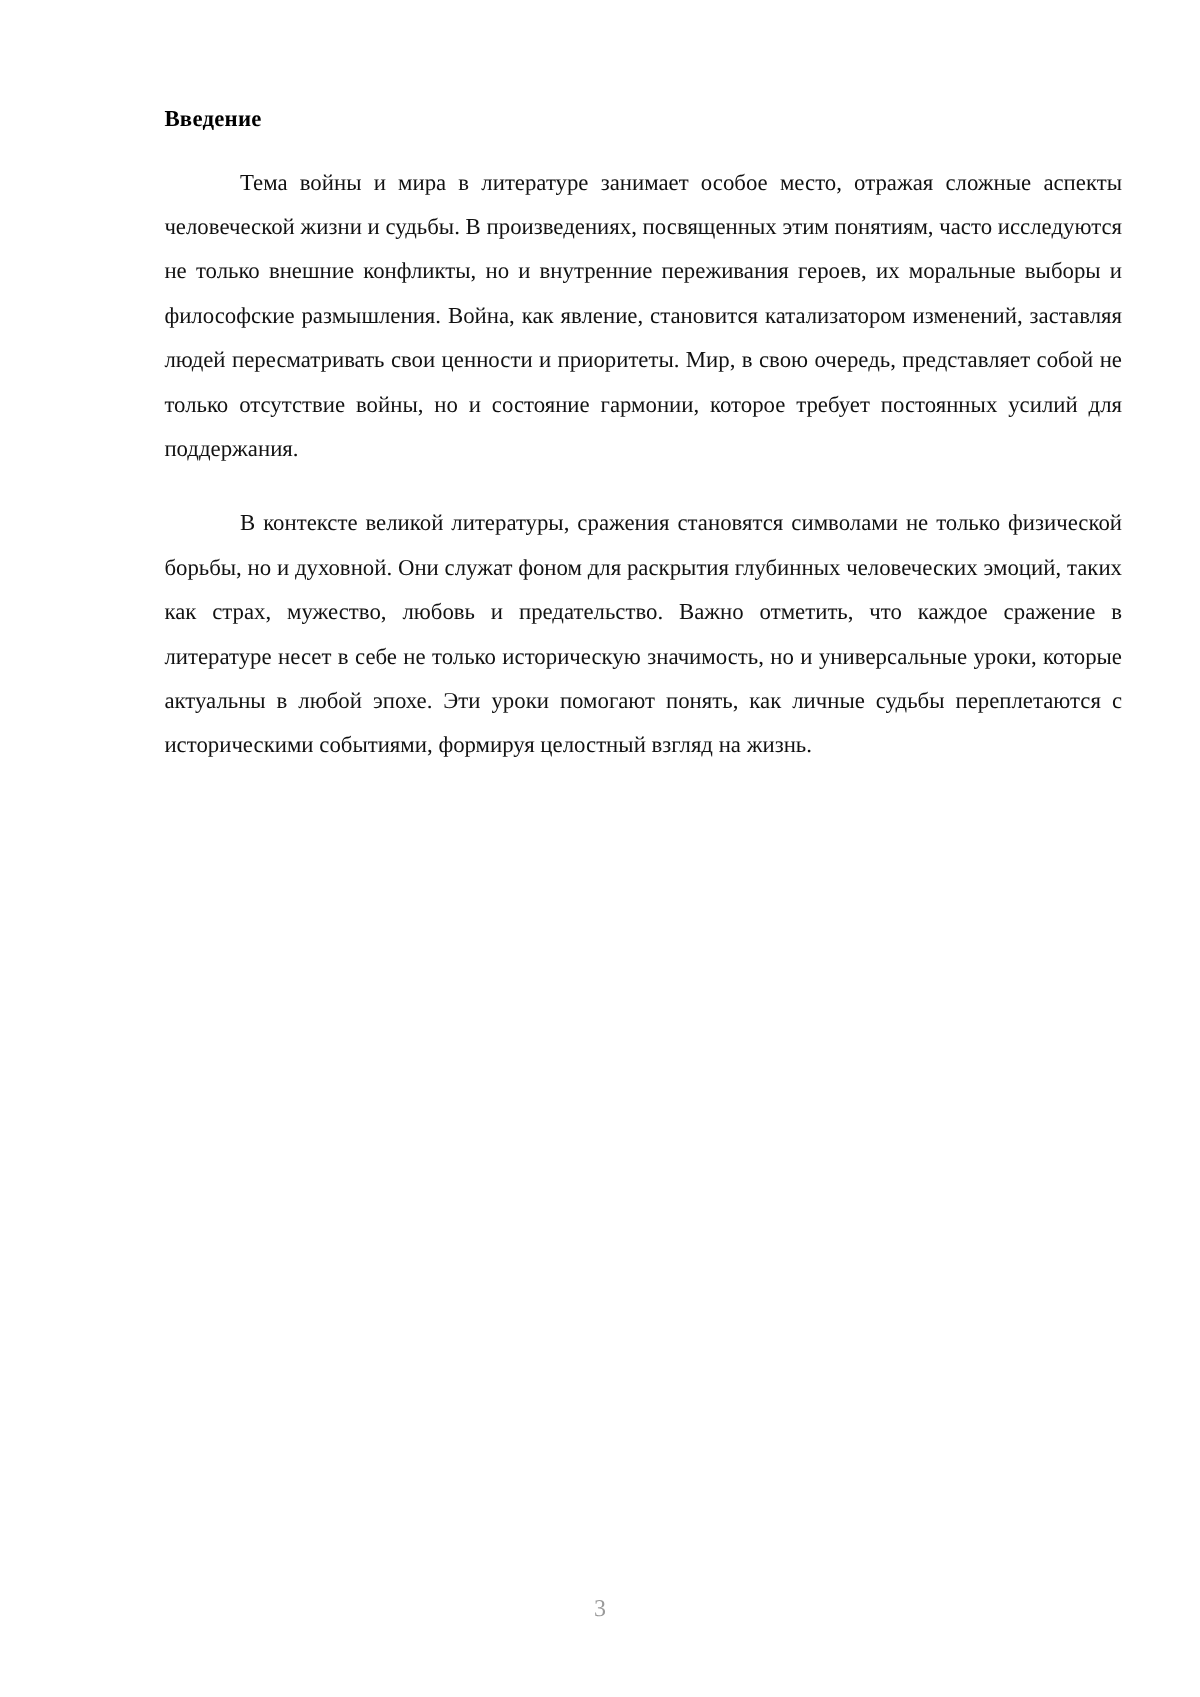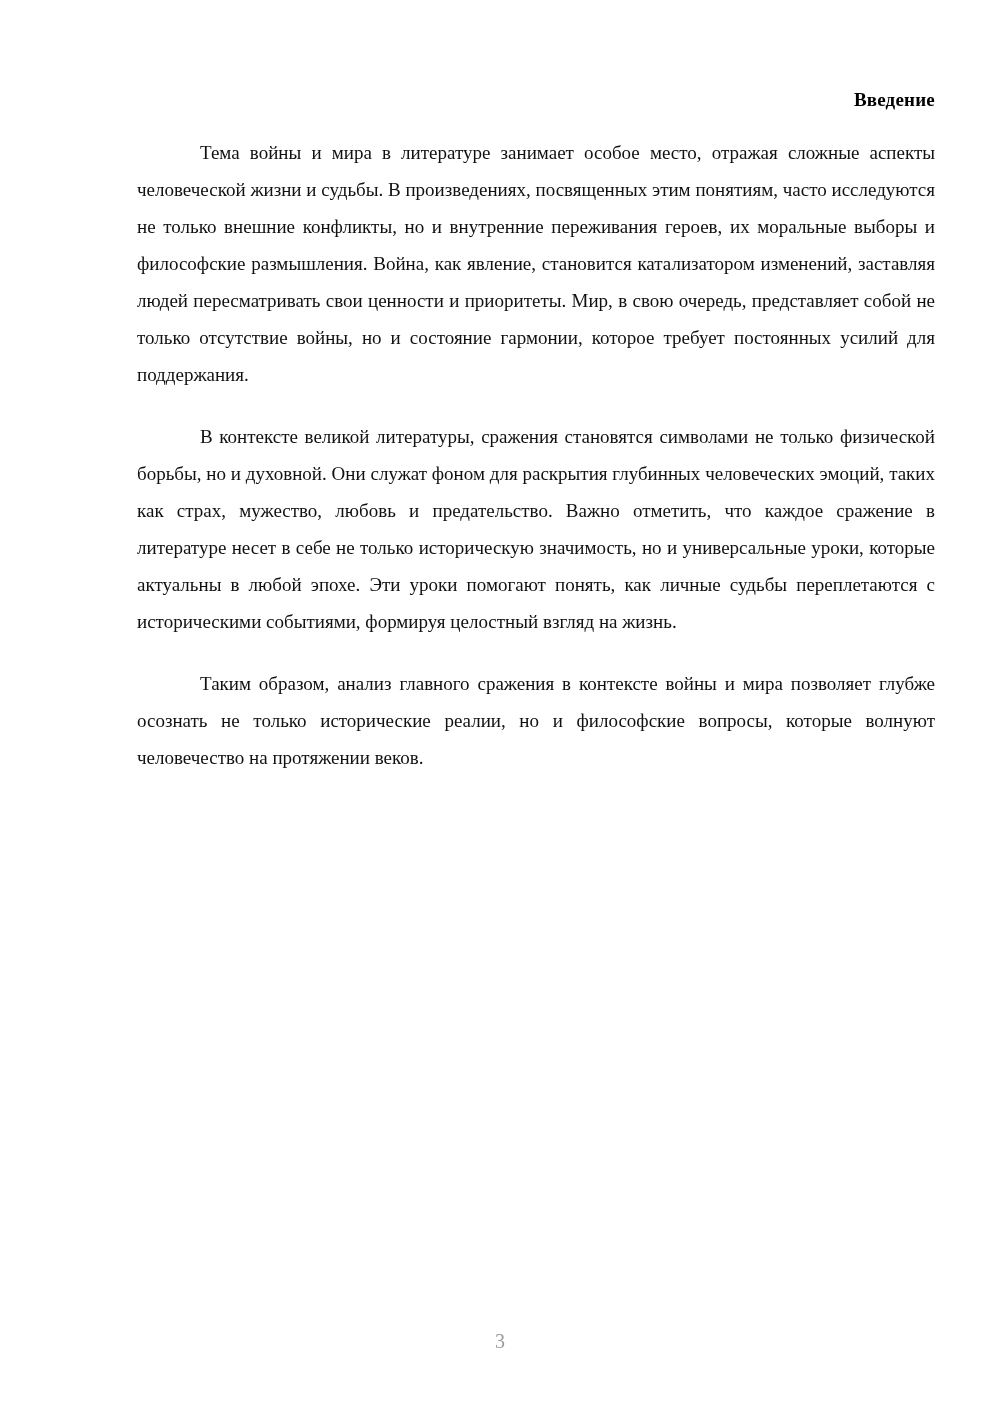--- a/index.html
+++ b/index.html
@@ -28,21 +28,21 @@
   .content {
     position: absolute;
     left: 137px;
     top: 88px;
     width: 798px;
   }
 
   .doc-title {
     font-size: 19px;
     font-weight: bold;
-    text-align: right;
+    text-align: left;
     letter-spacing: 0.2px;
     margin: 0 0 22px 0;
     line-height: 1.25;
     color: #000;
   }
 
   .para {
     font-size: 19px;
     line-height: 37px;
     text-align: justify;
@@ -75,19 +75,18 @@
 <div class="page">
 
   <div class="content">
 
     <h1 class="doc-title">Введение</h1>
 
     <p class="para">Тема войны и мира в литературе занимает особое место, отражая сложные аспекты человеческой жизни и судьбы. В произведениях, посвященных этим понятиям, часто исследуются не только внешние конфликты, но и внутренние переживания героев, их моральные выборы и философские размышления. Война, как явление, становится катализатором изменений, заставляя людей пересматривать свои ценности и приоритеты. Мир, в свою очередь, представляет собой не только отсутствие войны, но и состояние гармонии, которое требует постоянных усилий для поддержания.</p>
 
     <p class="para">В контексте великой литературы, сражения становятся символами не только физической борьбы, но и духовной. Они служат фоном для раскрытия глубинных человеческих эмоций, таких как страх, мужество, любовь и предательство. Важно отметить, что каждое сражение в литературе несет в себе не только историческую значимость, но и универсальные уроки, которые актуальны в любой эпохе. Эти уроки помогают понять, как личные судьбы переплетаются с историческими событиями, формируя целостный взгляд на жизнь.</p>
 
-    <p class="para">Таким образом, анализ главного сражения в контексте войны и мира позволяет глубже осознать не только исторические реалии, но и философские вопросы, которые волнуют человечество на протяжении веков.</p>
 
   </div>
 
   <div class="page-number">3</div>
 
 </div>
 
 </body></html>

